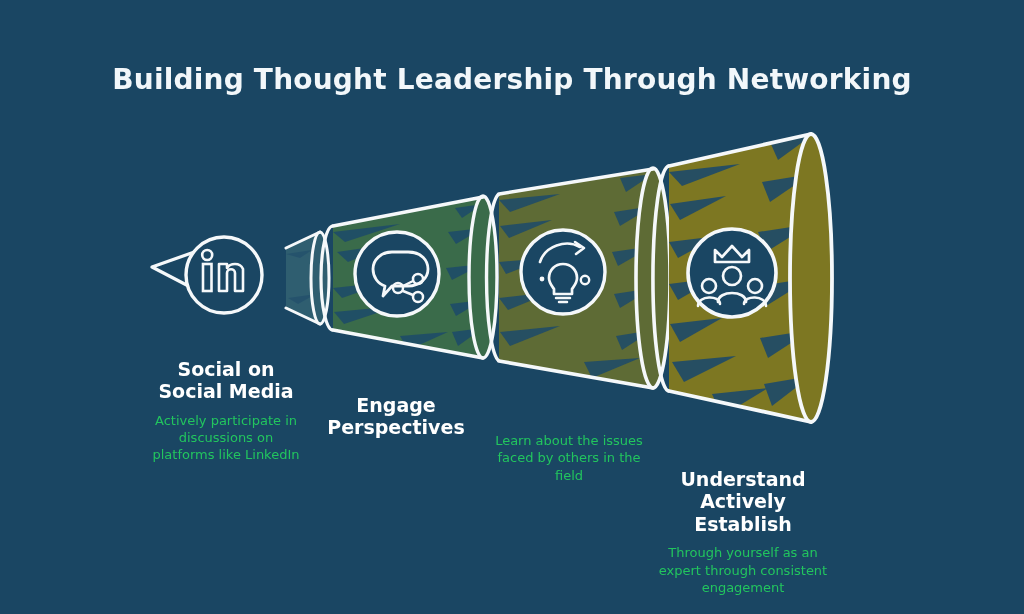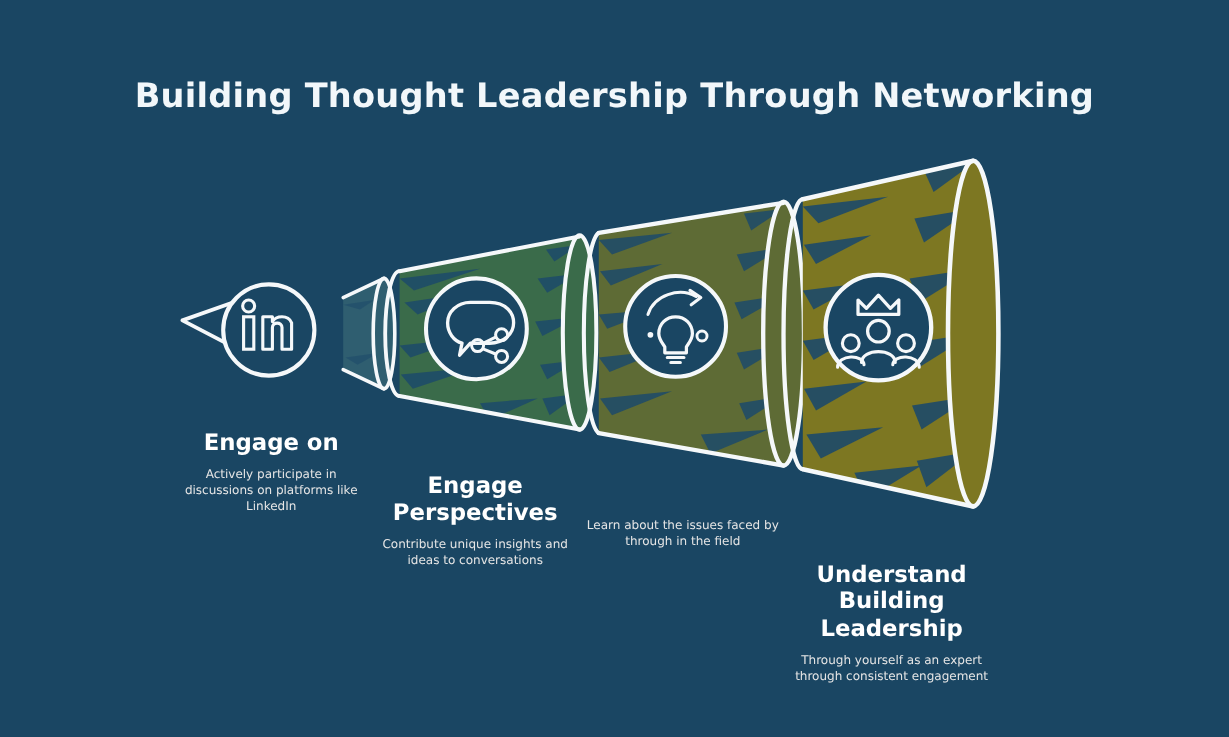--- a/index.html
+++ b/index.html
@@ -54,23 +54,23 @@
     color: #ffffff;
   }
   .stage-heading {
     font-size: 19px;
     font-weight: bold;
     line-height: 1.18;
     color: #ffffff;
     margin: 0 0 9px 0;
   }
   .stage-desc {
-    font-size: 10px;
+    font-size: 13px;
     line-height: 1.33;
-    color: #e5e5e5;
+    color: #22c55e;
     margin: 0;
   }
   .stage-1 { left: 148px; top: 322px; width: 156px; }
   .stage-2 { left: 314px; top: 358px; width: 164px; }
   .stage-3 { left: 486px; top: 396px; width: 166px; }
   .stage-4 { left: 655px; top: 432px; width: 176px; }
 </style>
 </head>
 <body>
 
@@ -218,40 +218,40 @@
       <path d="M 698 270 C 698 259 720 259 720 268" fill="none" stroke="#f5f8fa" stroke-width="2.6" stroke-linecap="round"></path>
       <circle cx="755" cy="250" r="7" fill="none" stroke="#f5f8fa" stroke-width="2.6"></circle>
       <path d="M 744 268 C 744 259 766 259 766 270" fill="none" stroke="#f5f8fa" stroke-width="2.6" stroke-linecap="round"></path>
     </g>
   </svg>
 
   <div class="labels-layer">
 
     <div class="stage-label stage-1">
       <div class="stage-heading">
-        <span>Engage on</span><br>
+        <span>Social on</span><br>
+        <span>Social Media</span>
       </div>
       <p class="stage-desc">Actively participate in discussions on platforms like LinkedIn</p>
     </div>
 
     <div class="stage-label stage-2">
       <div class="stage-heading">
         <span>Engage</span><br>
         <span>Perspectives</span>
       </div>
-      <p class="stage-desc">Contribute unique insights and ideas to conversations</p>
     </div>
 
     <div class="stage-label stage-3">
-      <p class="stage-desc">Learn about the issues faced by through in the field</p>
+      <p class="stage-desc">Learn about the issues faced by others in the field</p>
     </div>
 
     <div class="stage-label stage-4">
       <div class="stage-heading">
         <span>Understand</span><br>
-        <span>Building</span><br>
-        <span>Leadership</span>
+        <span>Actively</span><br>
+        <span>Establish</span>
       </div>
       <p class="stage-desc">Through yourself as an expert through consistent engagement</p>
     </div>
 
   </div>
 </div>
 
 </body></html>

